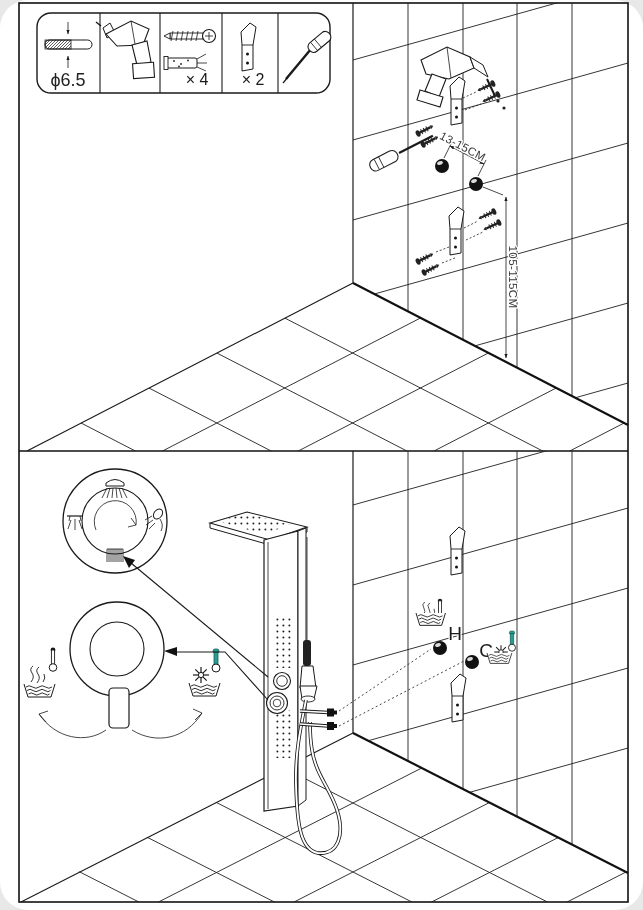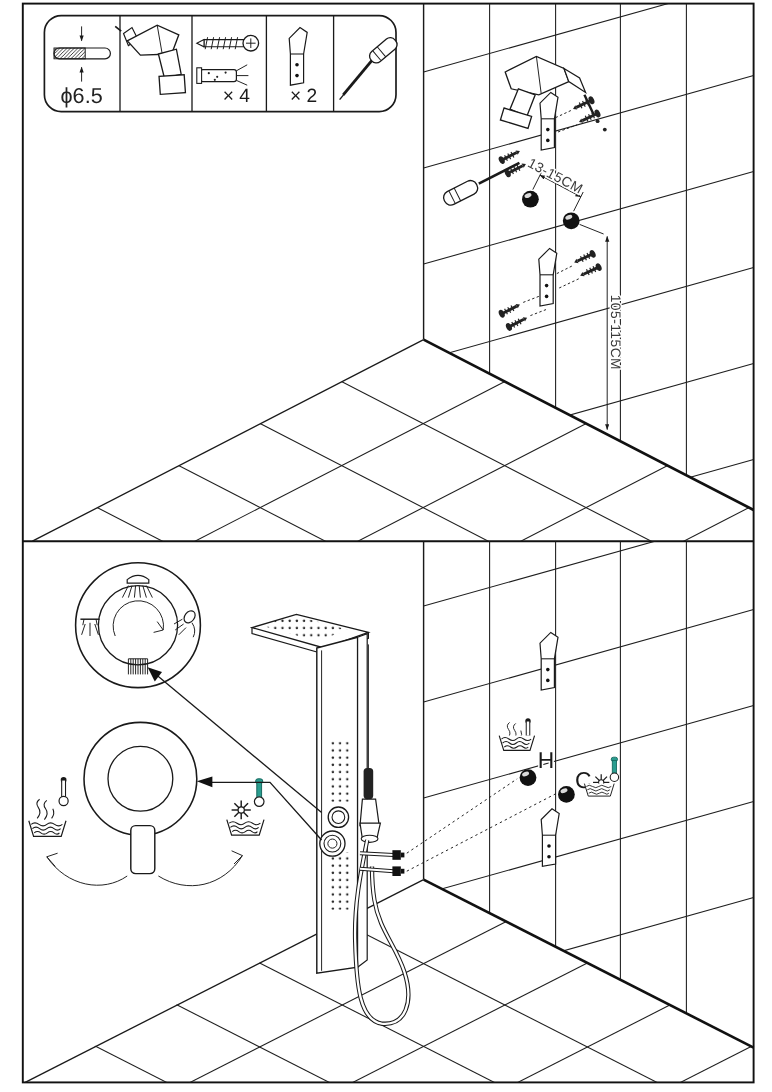--- a/index.html
+++ b/index.html
@@ -1,17 +1,17 @@
 <!DOCTYPE html>
 <html><head>
 <meta charset="utf-8">
 <style>
   html,body{margin:0;padding:0;background:#e8e8e8;}
   .page{width:643px;height:910px;background:#ffffff;position:relative;margin:0 auto;
-        font-family:"Liberation Sans", sans-serif;}
+        font-family:"Liberation Sans", sans-serif;border-radius:28px;}
   svg{position:absolute;left:0;top:0;}
   .ln{stroke:#1a1a1a;fill:none;}
   .tile{stroke:#1f1f1f;stroke-width:0.9;fill:none;}
   .thick{stroke:#111;stroke-width:2.2;fill:none;}
   .thin{stroke:#1a1a1a;stroke-width:0.8;fill:none;}
   .wh{fill:#ffffff;stroke:#1a1a1a;}
   .teal{fill:#2a9d8f;stroke:#14655c;}
   text{fill:#222;font-family:"Liberation Sans", sans-serif;
        paint-order:stroke;stroke:#ffffff;stroke-width:2.5px;}
   .dimtxt{font-size:11.5px;letter-spacing:0.4px;fill:#3a3a3a;}

